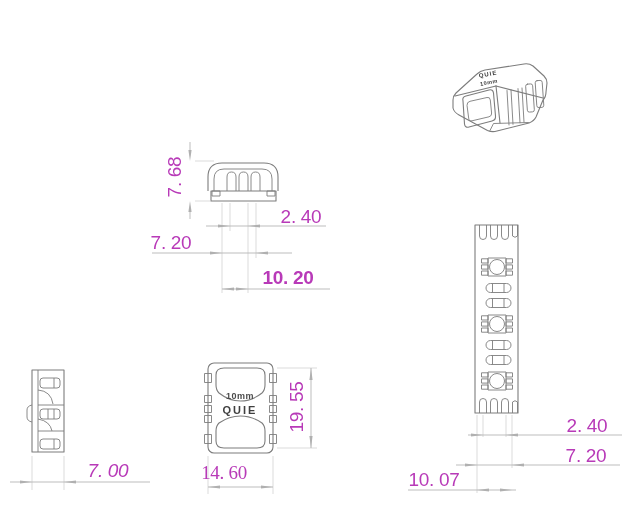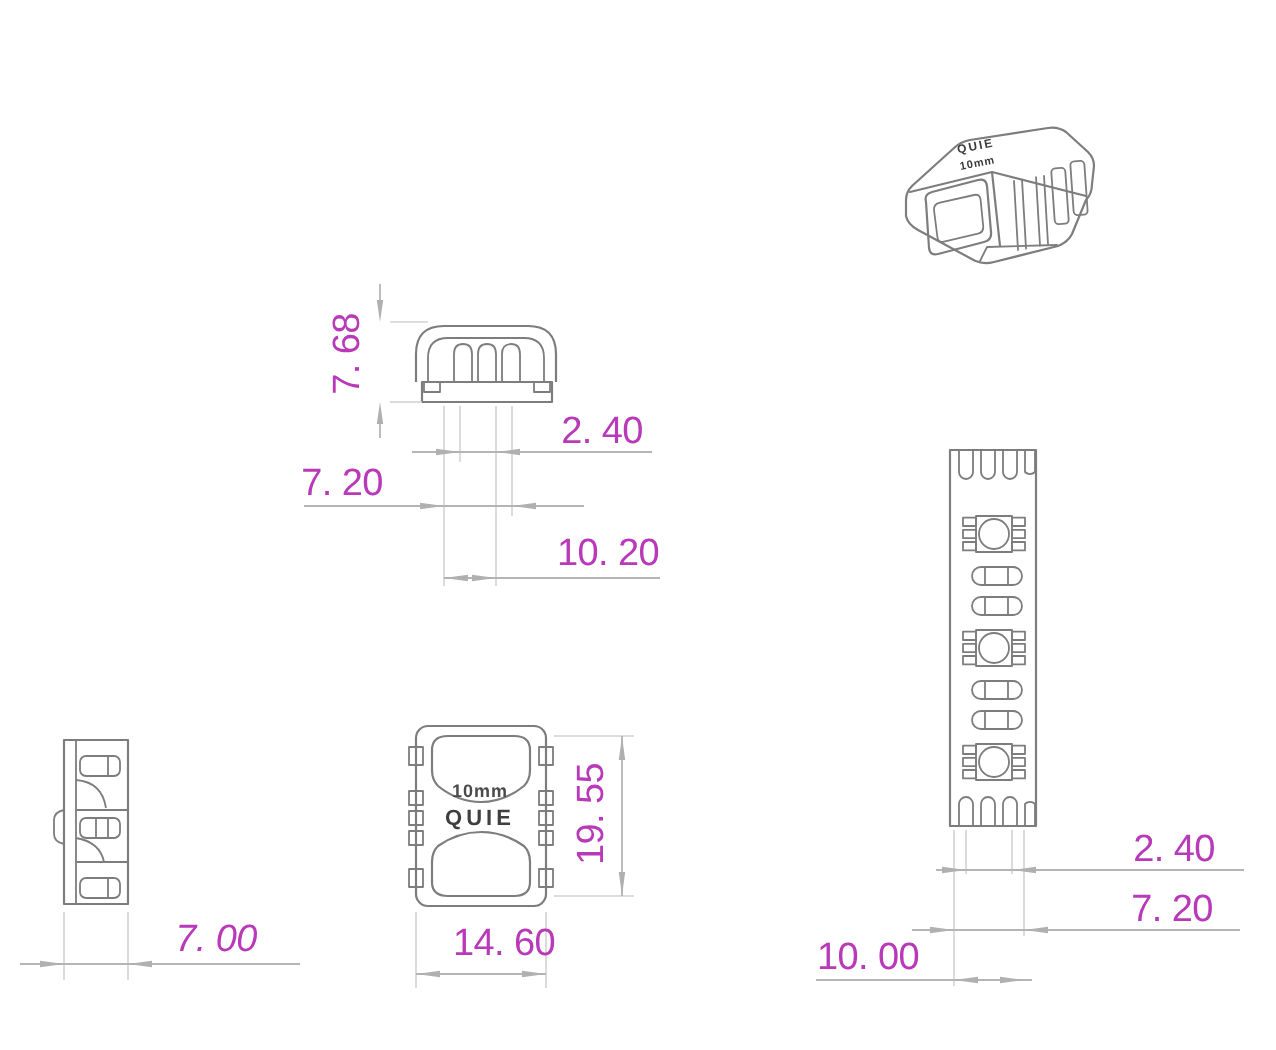--- a/index.html
+++ b/index.html
@@ -257,30 +257,30 @@
 
       <line x1="408" y1="490" x2="516" y2="490"></line>
       <polygon points="477,490 489,488.4 489,491.6" stroke="none"></polygon>
       <polygon points="512,490 500,488.4 500,491.6" stroke="none"></polygon>
     </g>
   </svg>
 
   <span class="dim rot" style="left:174px;top:177px;">7. 68</span>
   <span class="dim" style="left:301px;top:216px;">2. 40</span>
   <span class="dim" style="left:171px;top:242px;">7. 20</span>
-  <span class="dim" style="left:304px;top:277px;">10. 20</span>
+  <span class="dim" style="left:288px;top:277px;font-weight:bold;">10. 20</span>
 
   <span class="dim" style="left:108px;top:470px;font-style:italic;">7. 00</span>
 
-  <span class="dim" style="left:252px;top:472px;">14. 60</span>
+  <span class="dim" style="left:224px;top:472px;font-family:Liberation Serif, serif;">14. 60</span>
   <span class="dim rot" style="left:296px;top:407px;">19. 55</span>
 
   <span class="dim" style="left:587px;top:425px;">2. 40</span>
   <span class="dim" style="left:586px;top:455px;">7. 20</span>
-  <span class="dim" style="left:434px;top:479px;">10. 00</span>
+  <span class="dim" style="left:434px;top:479px;">10. 07</span>
 
   <span class="part-label lbl-size" style="left:240px;top:396px;">10mm</span>
   <span class="part-label lbl-brand" style="left:240px;top:410px;">QUIE</span>
 
   <span class="iso-label iso-brand" style="left:488px;top:74px;">QUIE</span>
   <span class="iso-label iso-size" style="left:489px;top:83px;">10mm</span>
 
 </div>
 
 </body></html>

